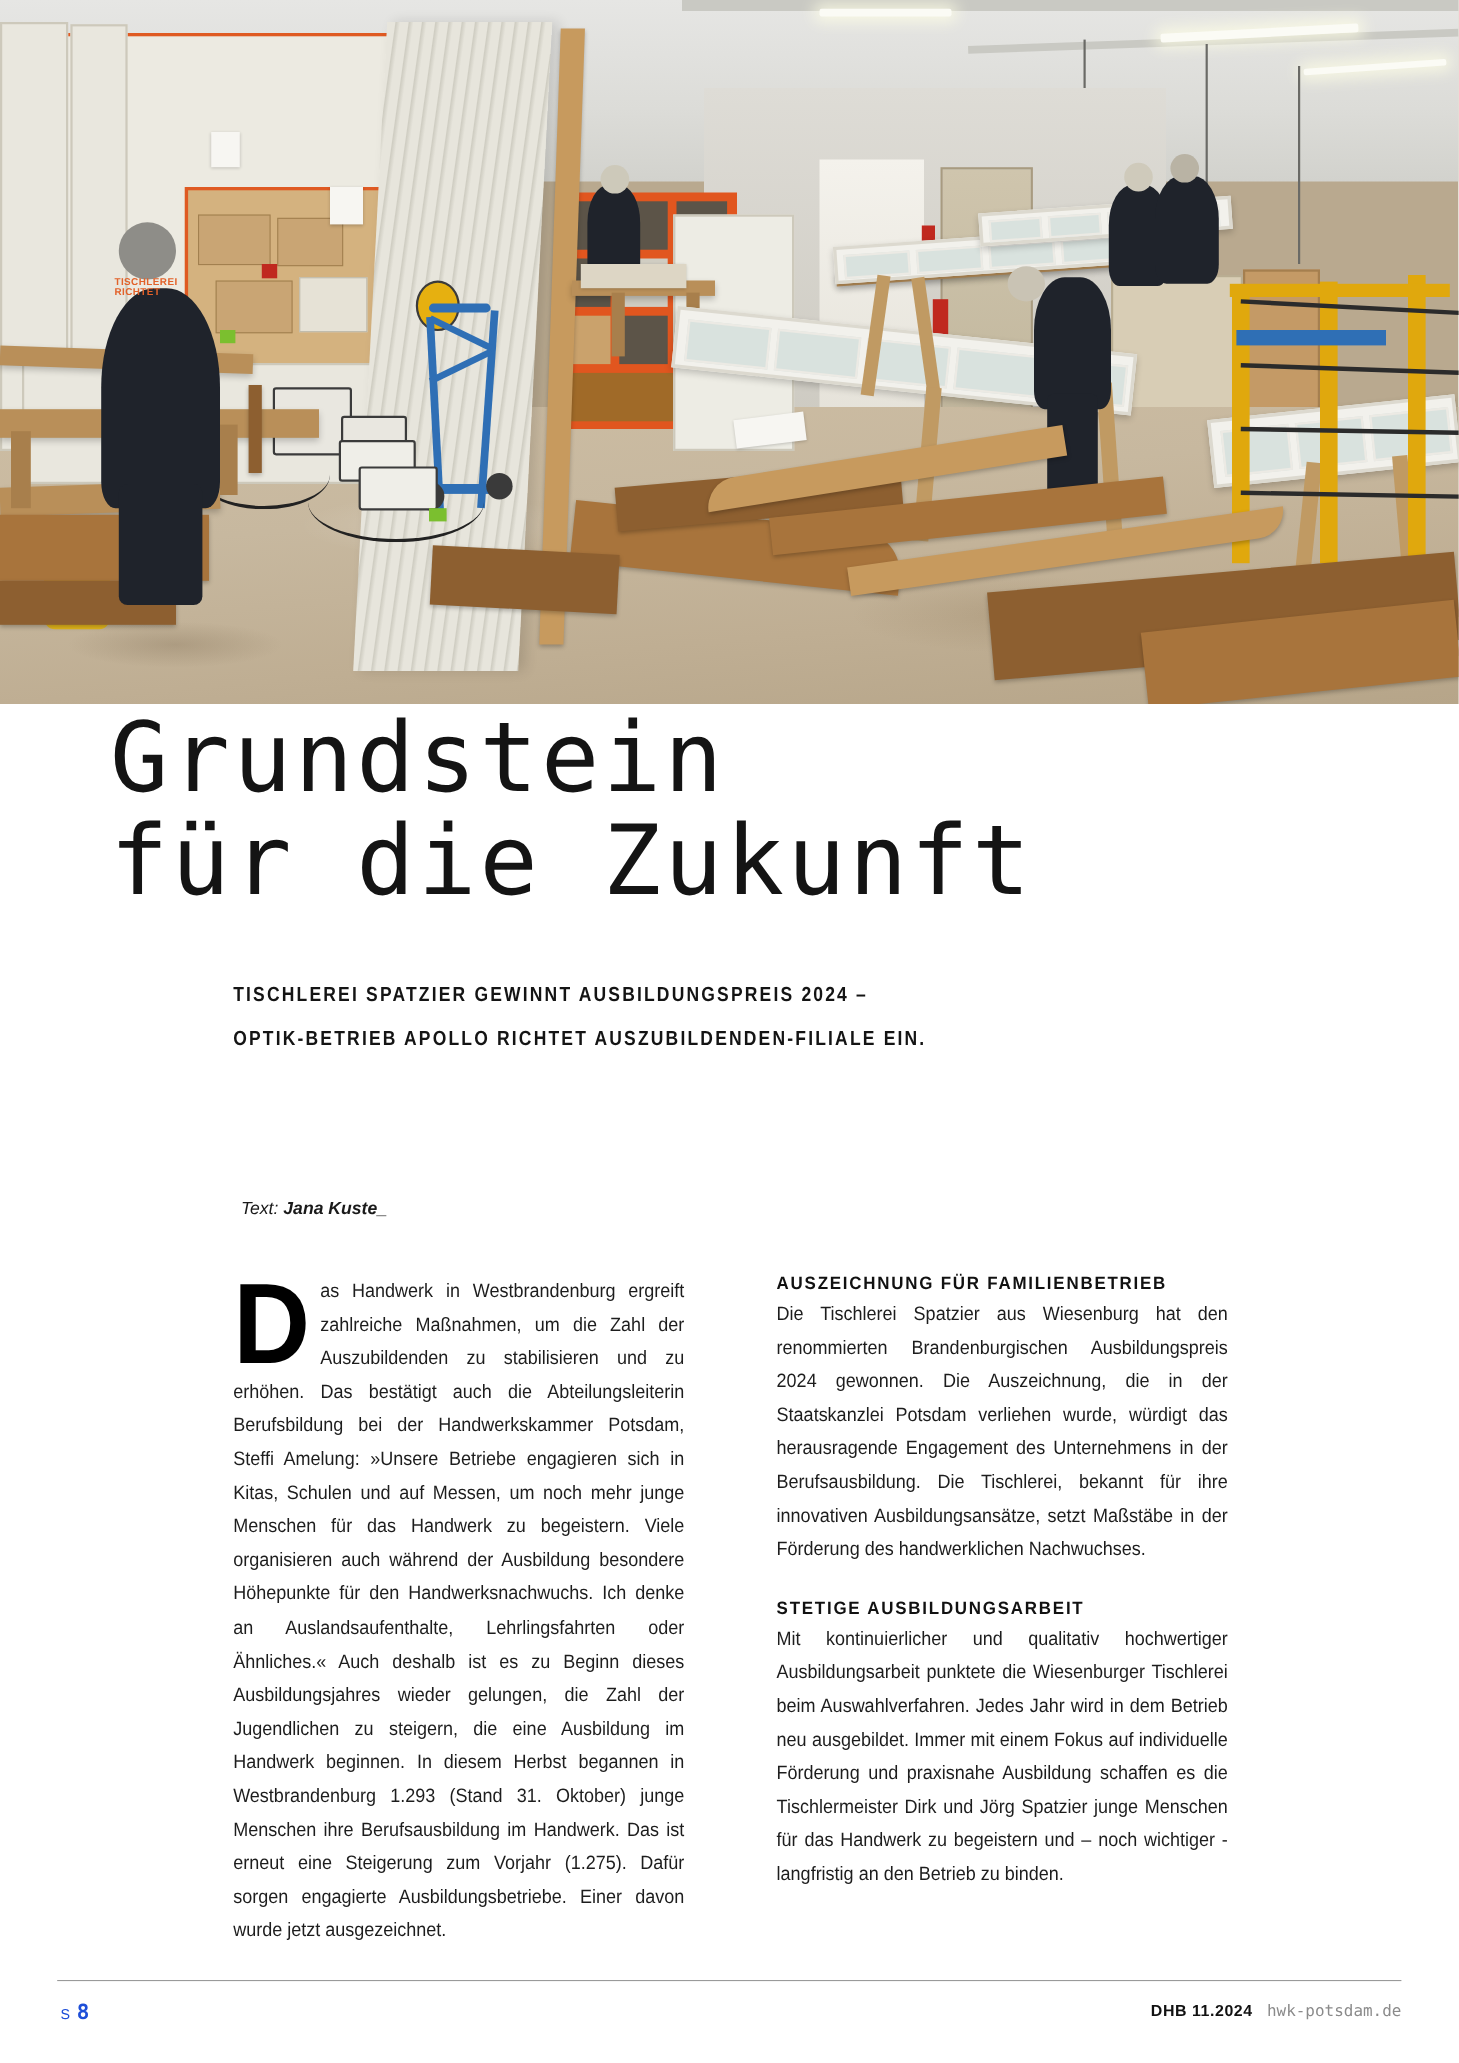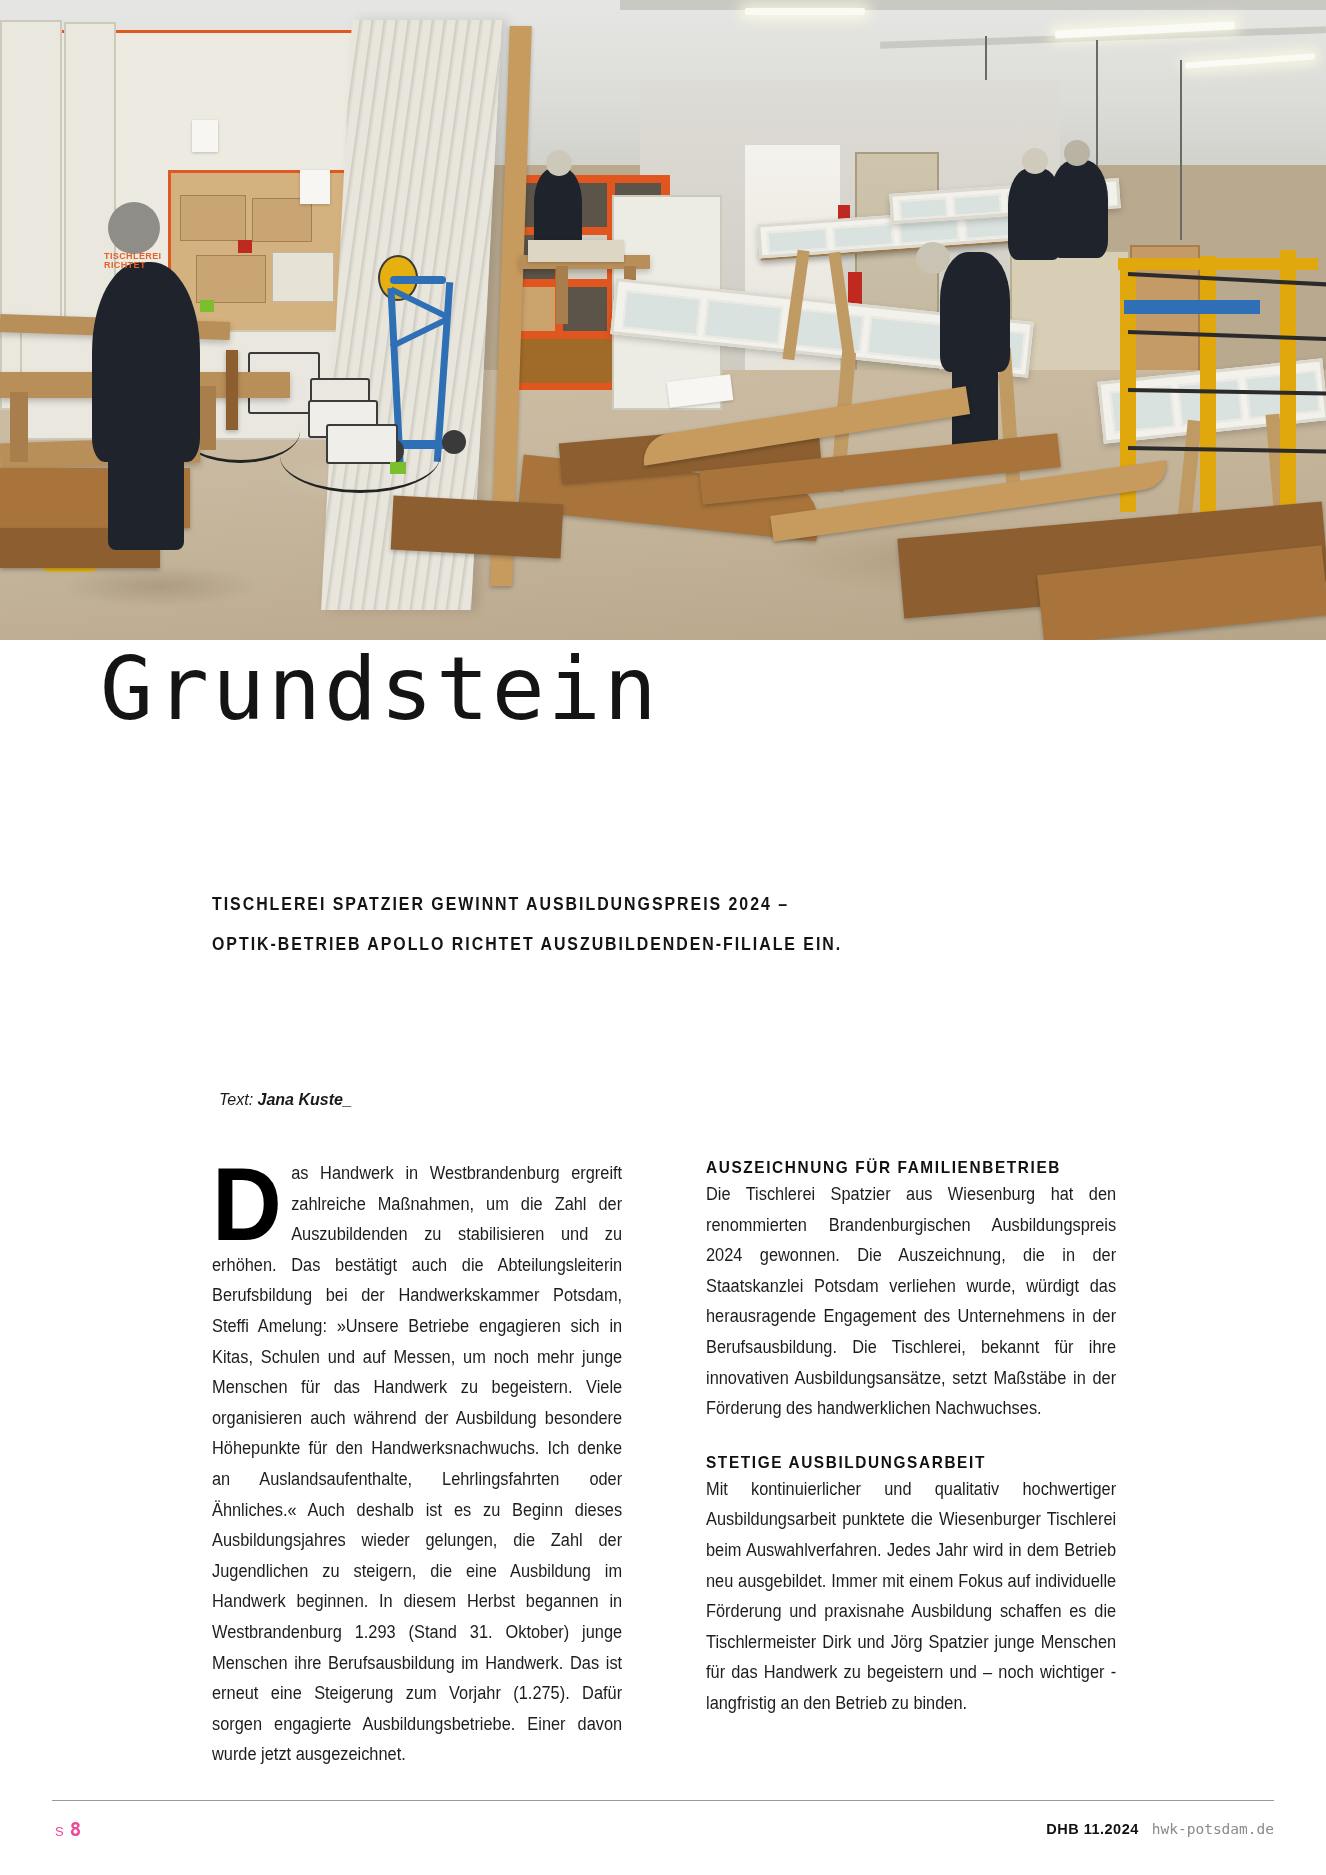--- a/index.html
+++ b/index.html
@@ -120,21 +120,21 @@
     hyphens:manual;}
   .dropcap{float:left;font-family:"Liberation Sans", sans-serif;font-weight:bold;
     font-size:104px;line-height:84px;margin:4px 10px 0 0;color:#000;}
   .sub-head{font-family:"Liberation Sans", sans-serif;font-weight:bold;
     font-size:16.2px;letter-spacing:1.7px;color:#111;margin:0 0 2px 0;
     transform:scaleX(.95);transform-origin:left top;}
   .gap{height:29px;}
 
   
   .footer-rule{position:absolute;left:52px;top:1800px;width:1222px;height:1px;background:#9a9a9a;}
-  .footer-left{position:absolute;left:55px;top:1818px;font-size:15px;color:#ec4899;}
+  .footer-left{position:absolute;left:55px;top:1818px;font-size:15px;color:#1d4ed8;}
   .footer-left .s{font-size:13px;letter-spacing:1px;}
   .footer-left .pg{font-family:"DejaVu Sans Mono", monospace;font-weight:bold;font-size:19px;margin-left:5px;}
   .footer-right{position:absolute;right:52px;top:1820px;font-size:15px;white-space:nowrap;}
   .footer-right .issue{font-family:Liberation Sans, sans-serif;font-weight:bold;font-size:14.5px;
     letter-spacing:.5px;color:#111;}
   .footer-right .url{font-family:"DejaVu Sans Mono", monospace;font-size:14.5px;color:#8b8b8b;margin-left:13px;}
 </style>
 </head>
 <body>
 
@@ -300,20 +300,21 @@
     <div class="timber" style="left:1040px;top:560px;width:286px;height:70px;transform:rotate(-6deg);"></div>
     <div class="timber dark" style="left:392px;top:500px;width:170px;height:54px;transform:rotate(3deg);"></div>
     <div class="paper" style="left:668px;top:378px;width:64px;height:26px;transform:rotate(-7deg);"></div>
 
   </div>
 </div>
 
 <div class="headline-box"></div>
 <div class="headline">
   <span class="l1">Grundstein</span>
+  <span class="l2">für die Zukunft</span>
 </div>
 
 <div class="subtitle">
   <span>TISCHLEREI SPATZIER GEWINNT AUSBILDUNGSPREIS 2024 –</span>
   <span>OPTIK-BETRIEB APOLLO RICHTET AUSZUBILDENDEN-FILIALE EIN.</span>
 </div>
 
 <div class="byline">
   <span>Text:</span>
   <b>Jana Kuste_</b>

